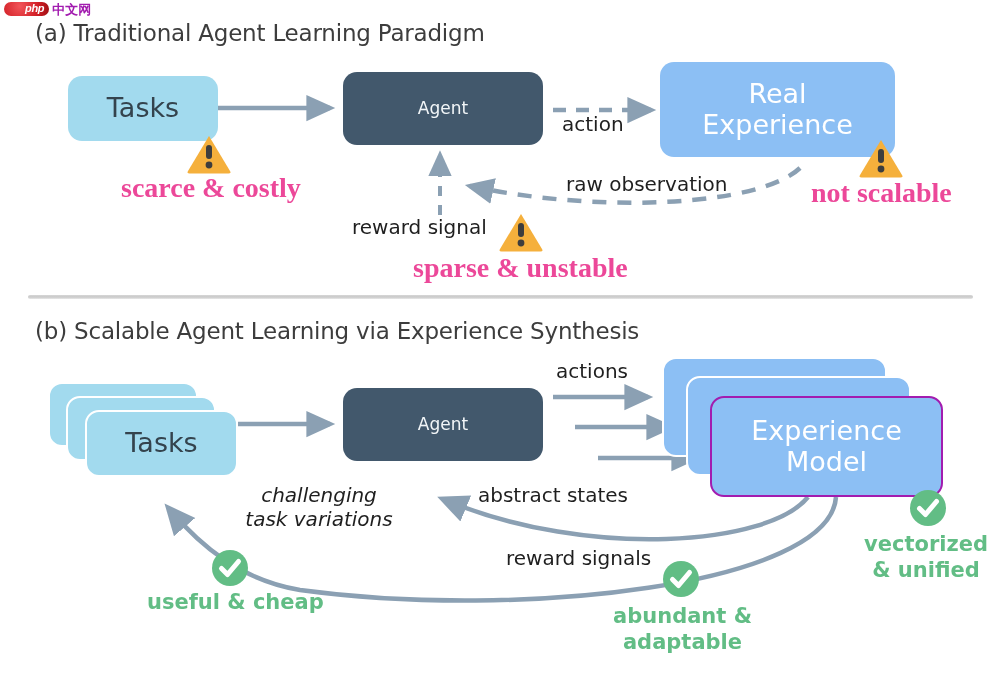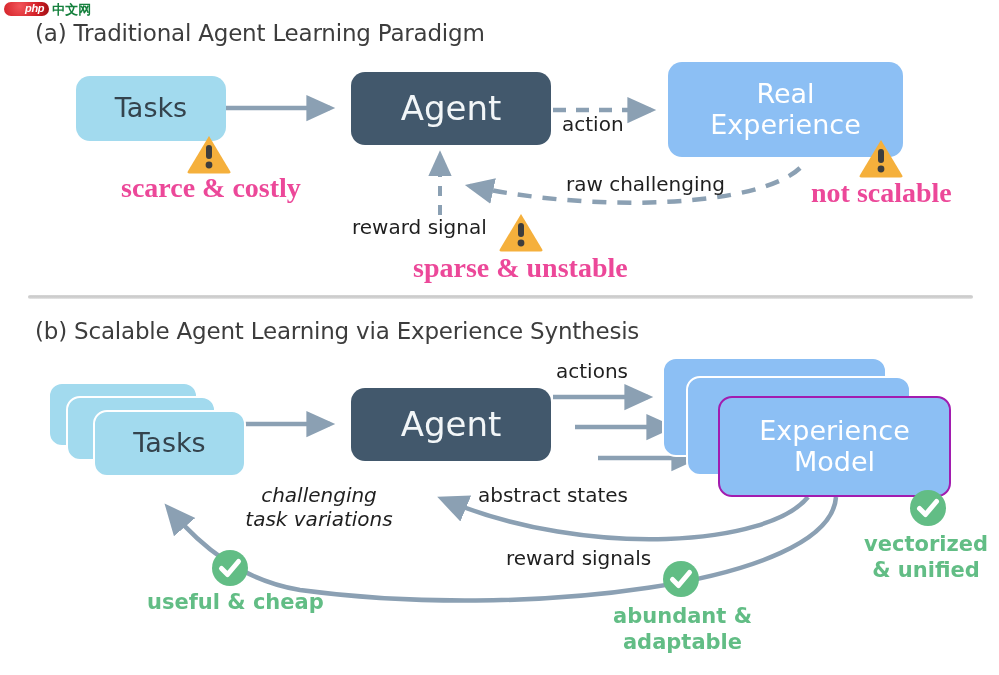--- a/index.html
+++ b/index.html
@@ -40,21 +40,21 @@
     color: #ffffff;
     font-size: 11px;
     font-weight: bold;
     font-style: italic;
     padding: 1px 5px 2px 21px;
     border-radius: 9px;
     line-height: 11px;
     letter-spacing: -0.3px;
   }
   .wm-text {
-    color: #15803d;
+    color: #a21caf;
     font-size: 13px;
     font-weight: bold;
     line-height: 13px;
     font-family: "DejaVu Sans", sans-serif;
   }
 
   
   .panel-title {
     position: absolute;
     color: #3d3d3d;
@@ -82,39 +82,38 @@
   
   .box {
     position: absolute;
     border-radius: 14px;
     display: flex;
     align-items: center;
     justify-content: center;
     text-align: center;
     z-index: 22;
     box-sizing: border-box;
-    margin-left: 8px;
   }
   .box-label {
     font-family: "DejaVu Sans", sans-serif;
     line-height: 1.12;
   }
   .tasks-box {
     background: #a2daee;
   }
   .tasks-box .box-label {
     color: #34434d;
     font-size: 27px;
   }
   .agent-box {
     background: #42586c;
   }
   .agent-box .box-label {
     color: #f2f6f8;
-    font-size: 34px;
+    font-size: 17px;
   }
   .env-box {
     background: #8cbff4;
   }
   .env-box .box-label {
     color: #ffffff;
     font-size: 27px;
   }
 
   
@@ -224,21 +223,21 @@
   <div class="box agent-box" style="left:343px; top:72px; width:200px; height:73px;">
     <span class="box-label">Agent</span>
   </div>
 
   <div class="box env-box" style="left:660px; top:62px; width:235px; height:95px; flex-direction:column;">
     <span class="box-label">Real</span>
     <span class="box-label">Experience</span>
   </div>
 
   <div class="edge-label" style="left:562px; top:73px;margin-top:40px;">action</div>
-  <div class="edge-label" style="left:566px; top:173px;">raw challenging</div>
+  <div class="edge-label" style="left:566px; top:173px;">raw observation</div>
   <div class="edge-label" style="left:352px; top:216px;">reward signal</div>
 
   <svg class="warn-icon" style="left:186px; top:133px;" viewBox="0 0 46 42">
     <path d="M23 3 L44 38 Q45.5 40.5 42.5 40.5 L3.5 40.5 Q0.5 40.5 2 38 Z" fill="#f5b03c"></path>
     <rect x="20" y="12" width="6" height="14" rx="3" fill="#3d3d3d"></rect>
     <circle cx="23" cy="32" r="3.4" fill="#3d3d3d"></circle>
   </svg>
 
   <svg class="warn-icon" style="left:858px; top:137px;" viewBox="0 0 46 42">
     <path d="M23 3 L44 38 Q45.5 40.5 42.5 40.5 L3.5 40.5 Q0.5 40.5 2 38 Z" fill="#f5b03c"></path>

